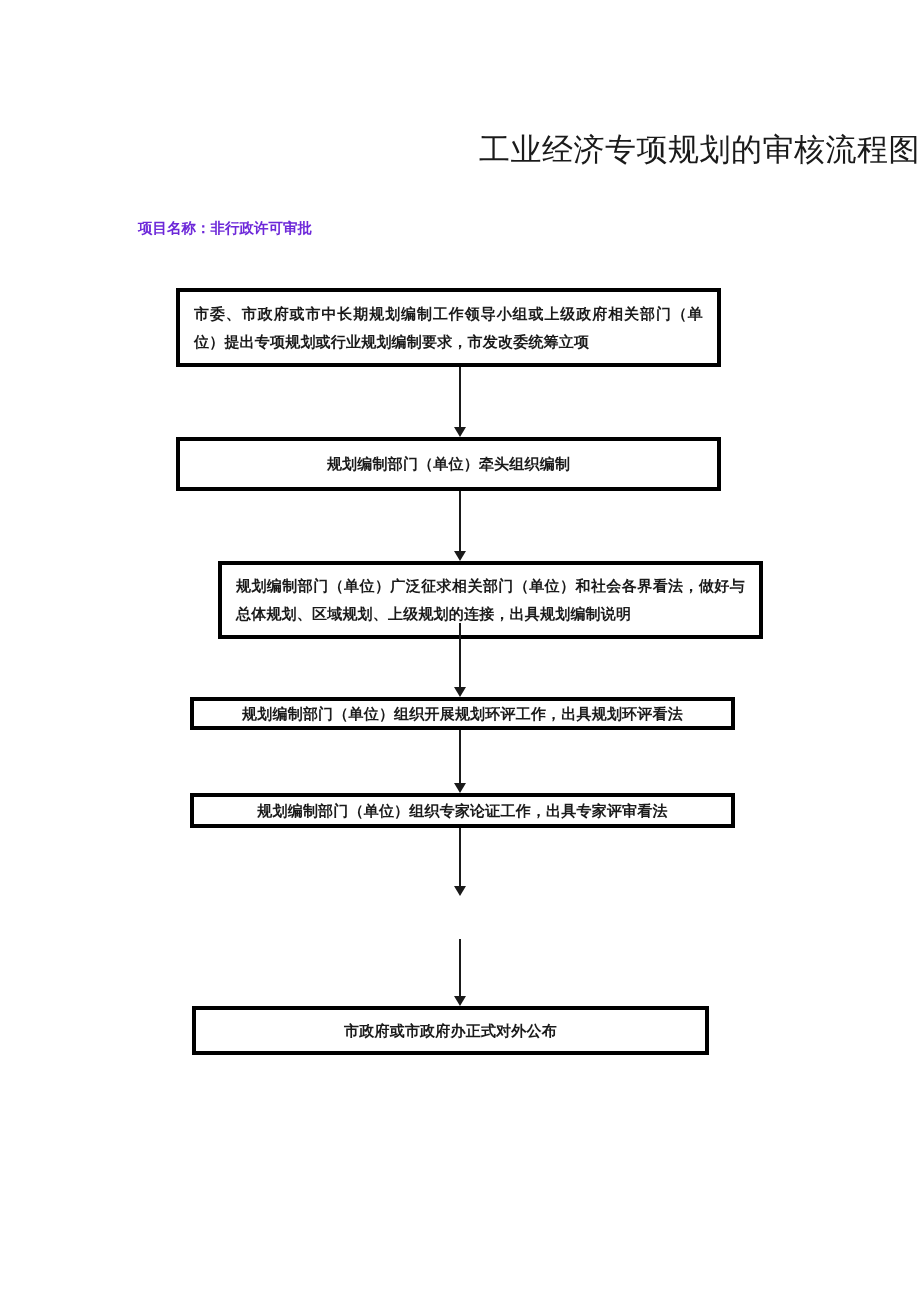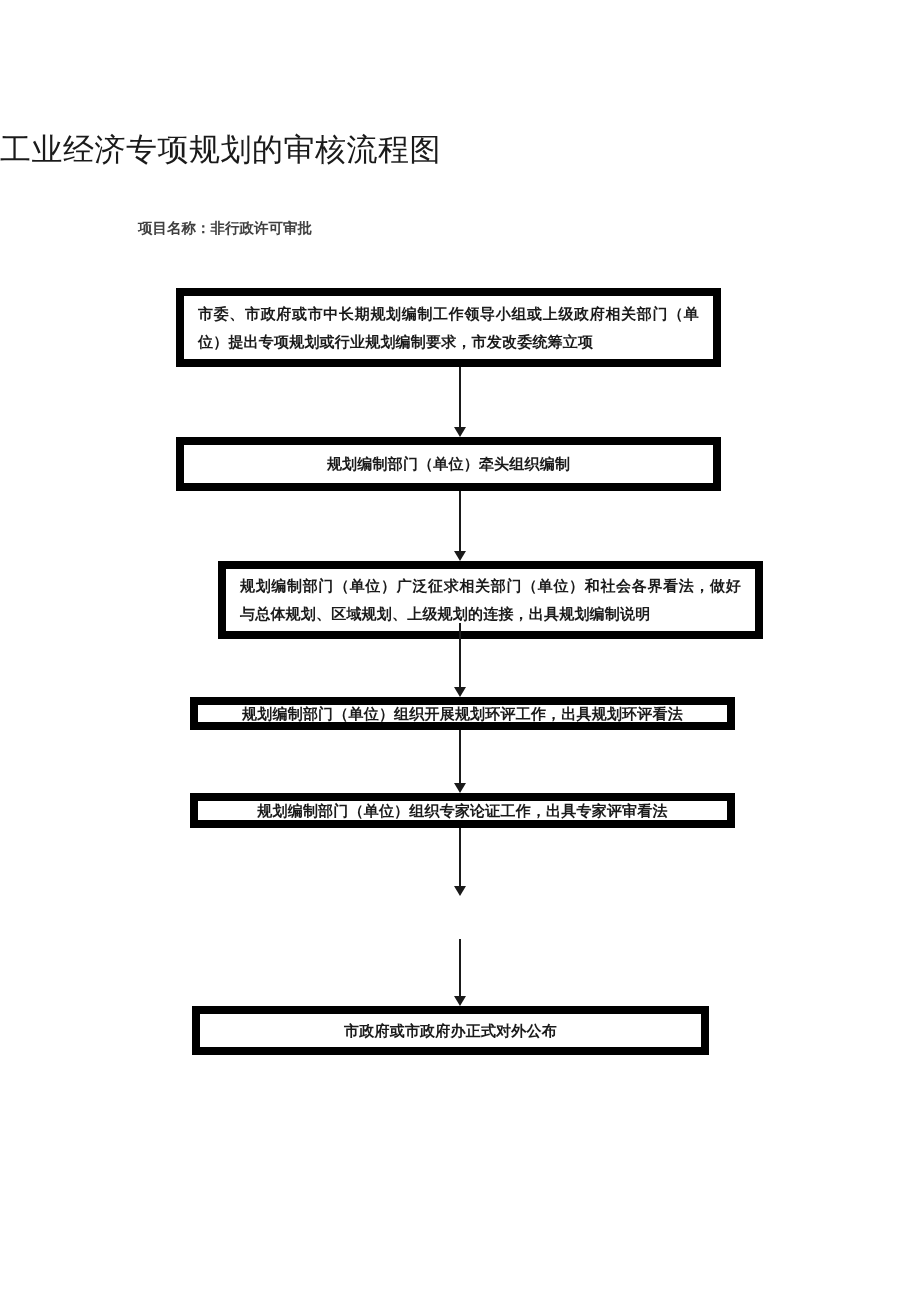--- a/index.html
+++ b/index.html
@@ -22,21 +22,21 @@
     width: 920px;
     height: 1301px;
   }
 
   
   .doc-title {
     position: absolute;
     left: 0;
     top: 128px;
     width: 920px;
-    text-align: left;
+    text-align: right;
     font-family: "DejaVu Serif", "Liberation Serif", serif;
     font-size: 31px;
     line-height: 42px;
     letter-spacing: 0.5px;
     color: #1a1a1a;
     white-space: nowrap;
   }
 
   
   .meta-row {
@@ -45,32 +45,32 @@
     top: 216px;
     width: 620px;
     height: 24px;
   }
   .meta-item {
     position: absolute;
     top: 0;
     font-family: "DejaVu Sans", "Liberation Sans", sans-serif;
     font-size: 14.5px;
     line-height: 24px;
-    color: #404040;
+    color: #6d28d9;
     white-space: nowrap;
     font-weight: 600;
   }
   .meta-name { left: 0; }
   .meta-code { left: 344px; }
 
   
   .flow-box {
     position: absolute;
     box-sizing: border-box;
-    border: 8px solid #000000;
+    border: 4px solid #000000;
     background: #ffffff;
     display: flex;
     align-items: center;
     justify-content: center;
   }
   .flow-box .box-text {
     font-family: "DejaVu Serif", "Liberation Serif", serif;
     font-weight: bold;
     font-size: 15px;
     line-height: 28px;

